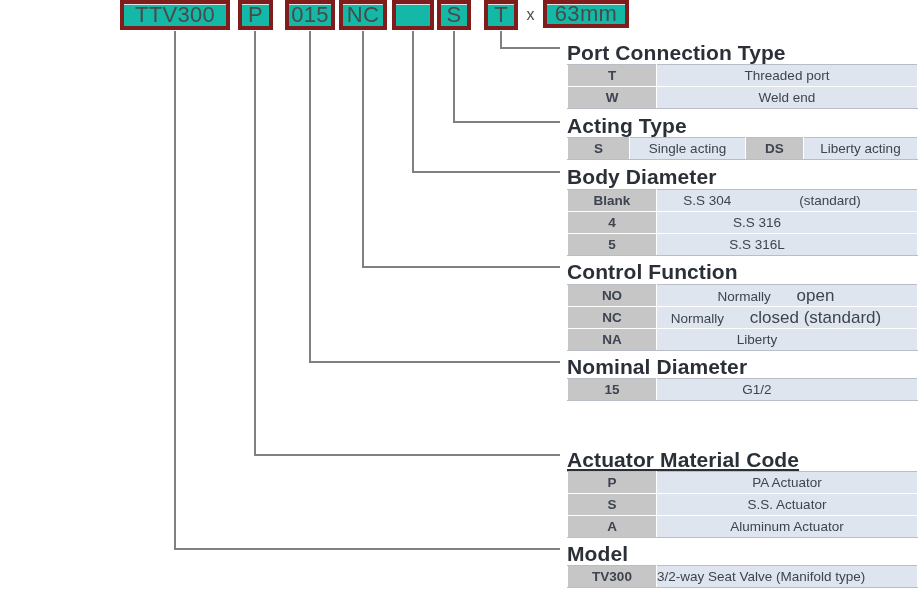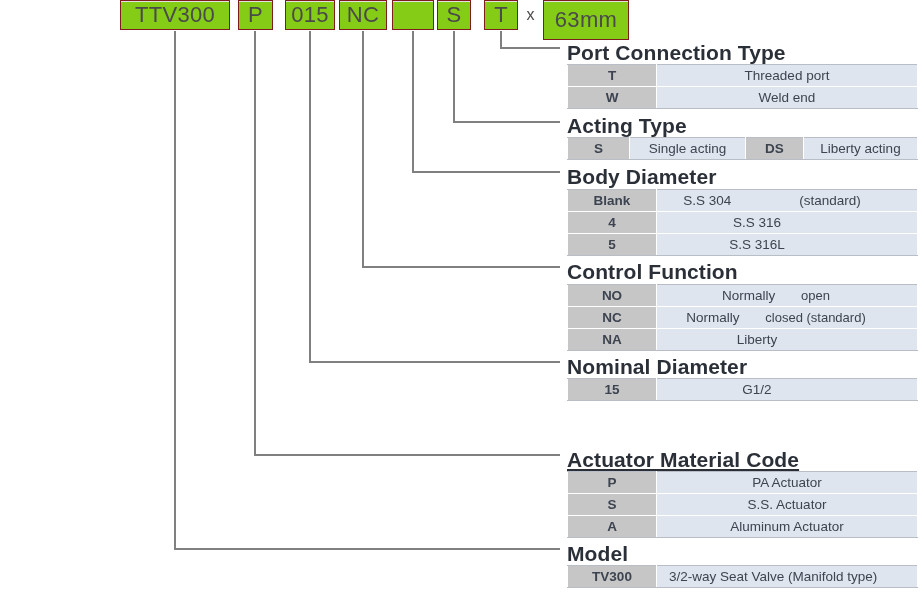--- a/index.html
+++ b/index.html
@@ -9,22 +9,22 @@
     font-family:"Liberation Sans", sans-serif;
     position:relative;
     overflow:hidden;
     color:#3d4450;
   }
   #stage{position:absolute;left:0;top:0;width:924px;height:593px;}
 
   
   .codebox{
     position:absolute;
-    background:#84cc16;
-    border:1px solid #7f1d1d;
+    background:#14b8a6;
+    border:4px solid #7f1d1d;
     box-sizing:border-box;
     display:flex;align-items:center;justify-content:center;
     font-size:22px;
     color:#4a4a4a;
     letter-spacing:.3px;
     box-shadow:inset 0 1px 0 #e2e2e2;
   }
   .xmark{
     position:absolute;
     font-size:16px;
@@ -66,26 +66,26 @@
     font-weight:bold;
     font-size:13.5px;
     border-right:1px solid #ffffff;
   }
   .tbl .desc{
     background:#dfe5ef;
     text-align:center;
     font-size:13.5px;
     margin-left:24px;
   }
-  .tbl .desc.left{ text-align:left; padding-left:12px;}
+  .tbl .desc.left{ text-align:left; padding-left:0;}
   .tbl tr:first-child td{border-top:1px solid #b9bec6;}
   .tbl tr:last-child td{border-bottom:1px solid #b9bec6;}
 
   .std{ padding-left:38px; }
-  .sub{ font-size:13px; }
+  .sub{ font-size:17px; }
   .shiftl{ position:relative; left:-22px; }
   .shiftl2{ position:relative; left:-30px; }
 </style>
 </head>
 <body>
 
 <div id="stage">
 
   <svg id="leaders" viewBox="0 0 924 593" width="924" height="593">
     <g stroke="#808080" stroke-width="1.1" fill="none" shape-rendering="crispEdges">
@@ -115,21 +115,21 @@
   <div class="codebox" style="left:339px;top:0px;width:48px;height:30px;">NC</div>
 
   <div class="codebox" style="left:392px;top:0px;width:42px;height:30px;"></div>
 
   <div class="codebox" style="left:437px;top:0px;width:34px;height:30px;">S</div>
 
   <div class="codebox" style="left:484px;top:0px;width:34px;height:30px;">T</div>
 
   <div class="xmark" style="left:518px;top:0px;width:25px;height:30px;">x</div>
 
-  <div class="codebox" style="left:543px;top:0px;width:86px;height:40px;">63mm</div>
+  <div class="codebox" style="left:543px;top:0px;width:86px;height:28px;">63mm</div>
 
   <div class="sectitle" style="left:567px;top:41px;">Port Connection Type</div>
   <table class="tbl" style="left:567px;top:64px;width:351px;">
     <tbody>
         <tr>
       <td class="code" style="width:88px">T</td>
       <td class="desc">Threaded port</td>
     </tr>
     <tr>
       <td class="code">W</td>

